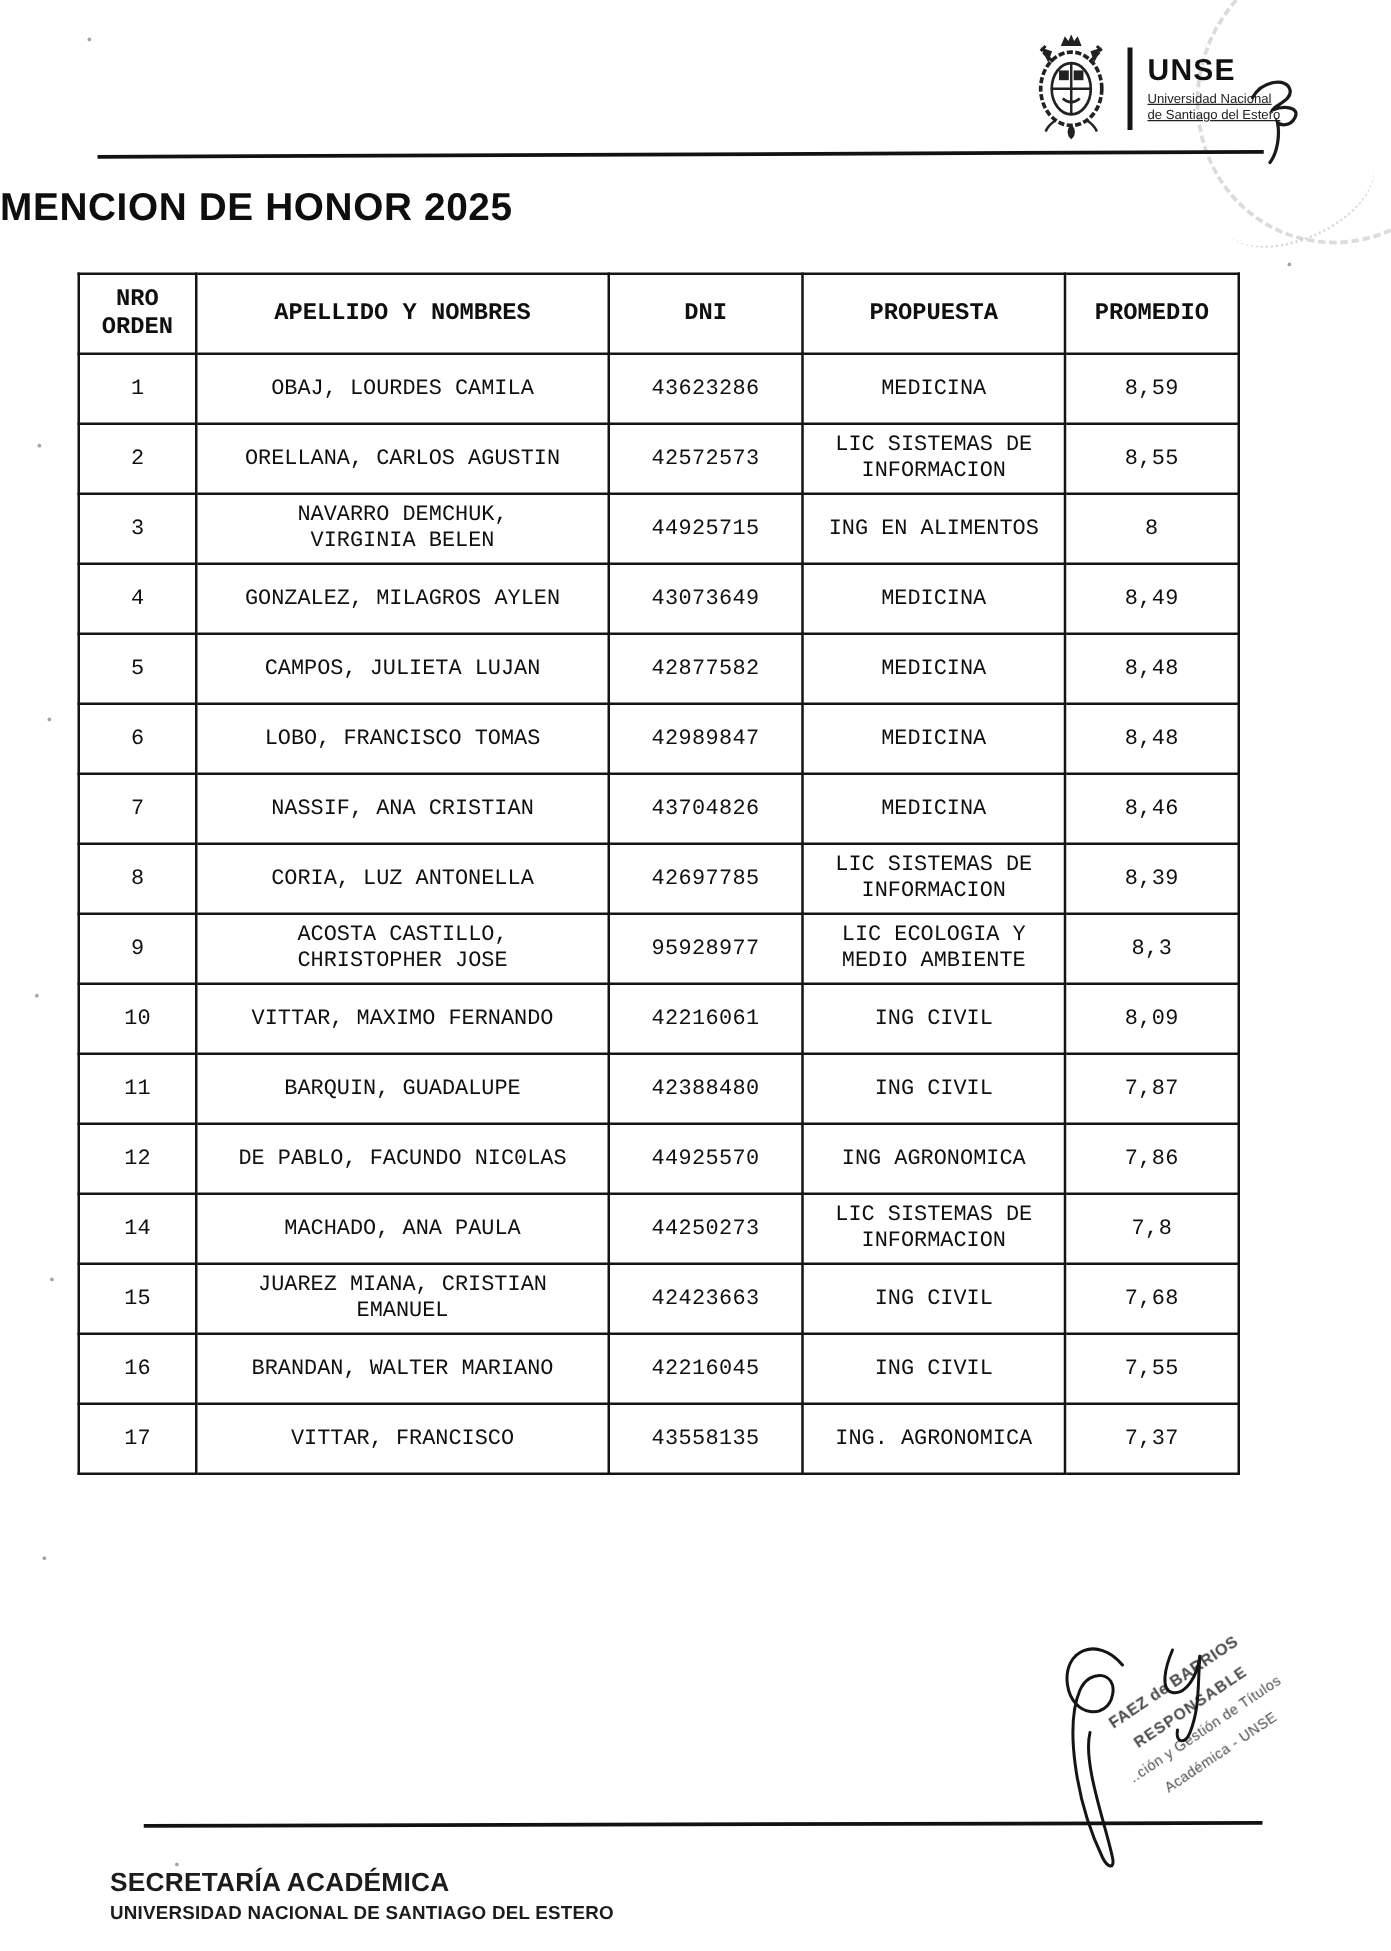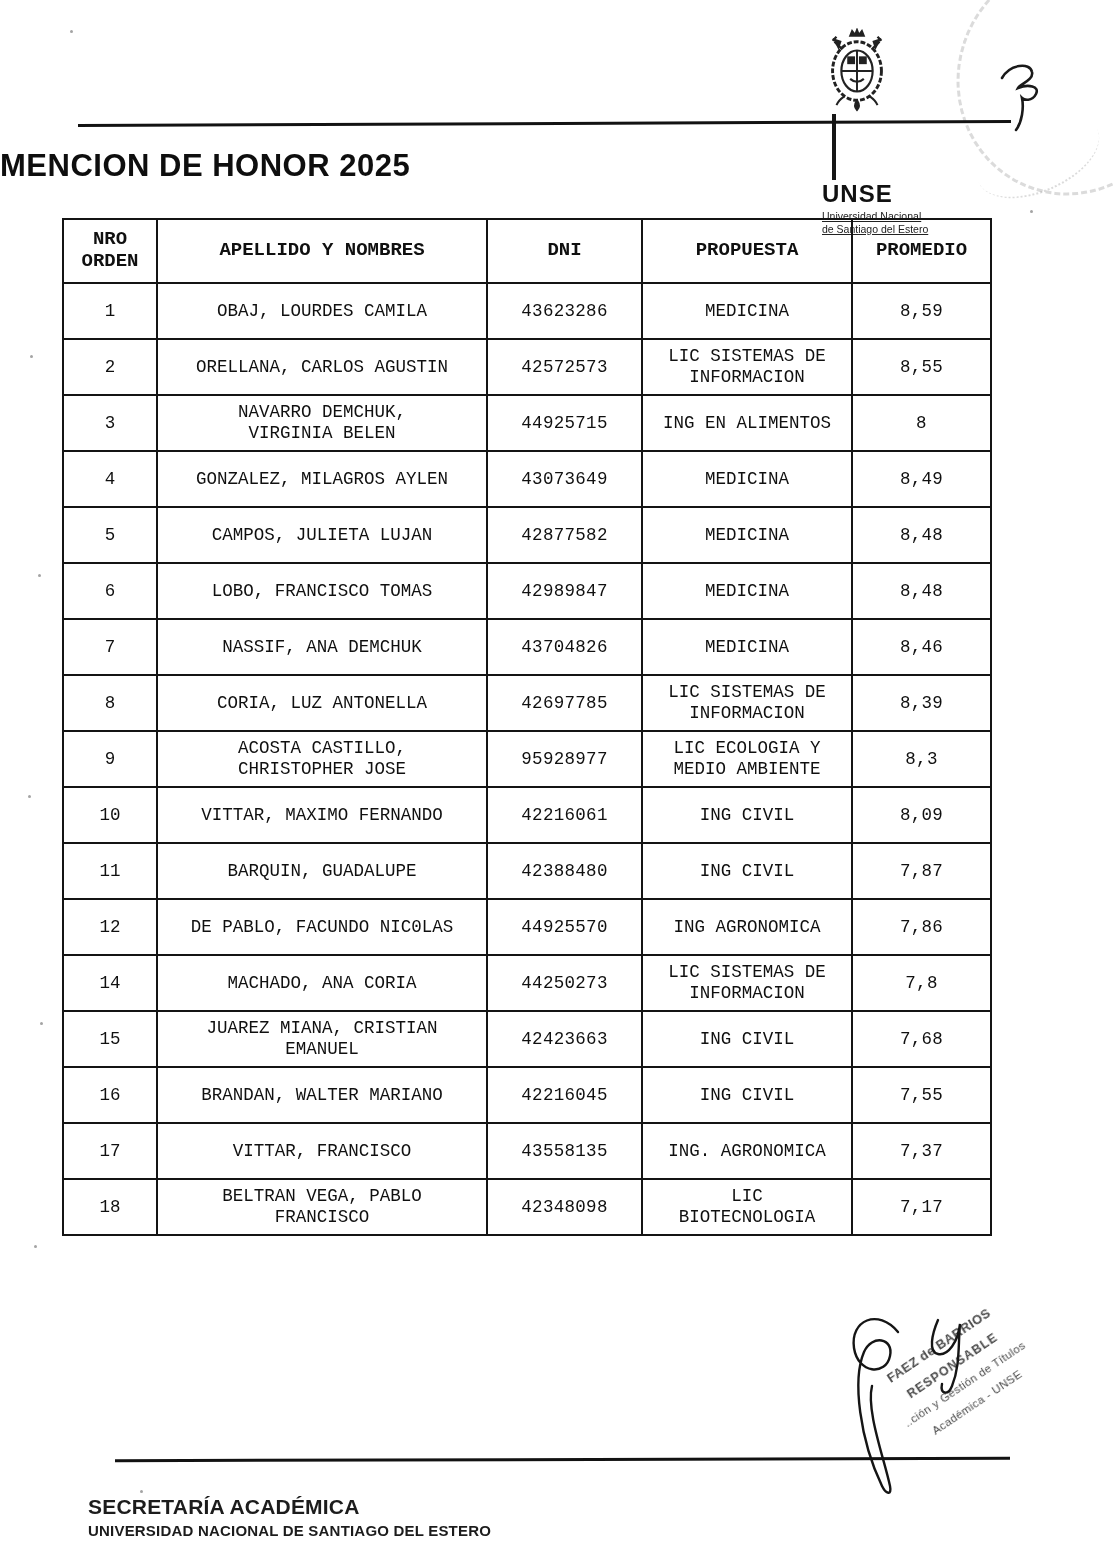--- a/index.html
+++ b/index.html
@@ -5,21 +5,21 @@
   html,body{margin:0;padding:0;}
   body{
     width:1113px;height:1561px;position:relative;overflow:hidden;
     background:#ffffff;
     font-family:"Liberation Sans",sans-serif;
     color:#1c1c1c;
   }
   .noise-dot{position:absolute;background:#5a5a5a;border-radius:50%;opacity:.55;}
 
   
-  .logo-block{position:absolute;top:28px;left:822px;display:flex;align-items:flex-start;flex-direction:column;}
+  .logo-block{position:absolute;top:28px;left:822px;display:flex;align-items:center;}
   .crest{width:70px;height:86px;}
   .logo-divider{width:4px;height:66px;background:#161616;margin:0 12px 0 10px;}
   .logo-text .acronym{font-size:24px;font-weight:bold;letter-spacing:1px;color:#111;}
   .logo-text .sub{font-size:10.5px;line-height:1.25;color:#222;margin-top:2px;text-decoration:underline;}
   .header-squiggle{position:absolute;top:60px;left:992px;width:70px;height:80px;}
   .corner-smudge{
     position:absolute;top:-40px;right:-70px;width:220px;height:230px;
     border:3px dashed #8a8a8a;border-radius:50%;opacity:.30;transform:rotate(18deg);
   }
   .corner-smudge2{
@@ -177,21 +177,21 @@
       </tr>
       <tr>
         <td class="col-order">6</td>
         <td class="col-name">LOBO, FRANCISCO TOMAS</td>
         <td class="col-dni">42989847</td>
         <td class="col-program">MEDICINA</td>
         <td class="col-avg">8,48</td>
       </tr>
       <tr>
         <td class="col-order">7</td>
-        <td class="col-name">NASSIF, ANA DEMCHUK</td>
+        <td class="col-name">NASSIF, ANA CRISTIAN</td>
         <td class="col-dni">43704826</td>
         <td class="col-program">MEDICINA</td>
         <td class="col-avg">8,46</td>
       </tr>
       <tr>
         <td class="col-order">8</td>
         <td class="col-name">CORIA, LUZ ANTONELLA</td>
         <td class="col-dni">42697785</td>
         <td class="col-program">LIC SISTEMAS DE
 INFORMACION</td>
@@ -222,21 +222,21 @@
       </tr>
       <tr>
         <td class="col-order">12</td>
         <td class="col-name">DE PABLO, FACUNDO NIC0LAS</td>
         <td class="col-dni">44925570</td>
         <td class="col-program">ING AGRONOMICA</td>
         <td class="col-avg">7,86</td>
       </tr>
       <tr>
         <td class="col-order">14</td>
-        <td class="col-name">MACHADO, ANA CORIA</td>
+        <td class="col-name">MACHADO, ANA PAULA</td>
         <td class="col-dni">44250273</td>
         <td class="col-program">LIC SISTEMAS DE
 INFORMACION</td>
         <td class="col-avg">7,8</td>
       </tr>
       <tr>
         <td class="col-order">15</td>
         <td class="col-name">JUAREZ MIANA, CRISTIAN
 EMANUEL</td>
         <td class="col-dni">42423663</td>
@@ -249,29 +249,20 @@
         <td class="col-dni">42216045</td>
         <td class="col-program">ING CIVIL</td>
         <td class="col-avg">7,55</td>
       </tr>
       <tr>
         <td class="col-order">17</td>
         <td class="col-name">VITTAR, FRANCISCO</td>
         <td class="col-dni">43558135</td>
         <td class="col-program">ING. AGRONOMICA</td>
         <td class="col-avg">7,37</td>
-      </tr>
-      <tr>
-        <td class="col-order">18</td>
-        <td class="col-name">BELTRAN VEGA, PABLO
-FRANCISCO</td>
-        <td class="col-dni">42348098</td>
-        <td class="col-program">LIC
-BIOTECNOLOGIA</td>
-        <td class="col-avg">7,17</td>
       </tr>
     </tbody>
 </table>
 
 <div class="stamp-area">
   <div class="stamp-text">
     <div class="st-line1">FAEZ de BARRIOS</div>
     <div class="st-line2">RESPONSABLE</div>
     <div>..ción y Gestión de Títulos</div>
     <div>Académica - UNSE</div>

